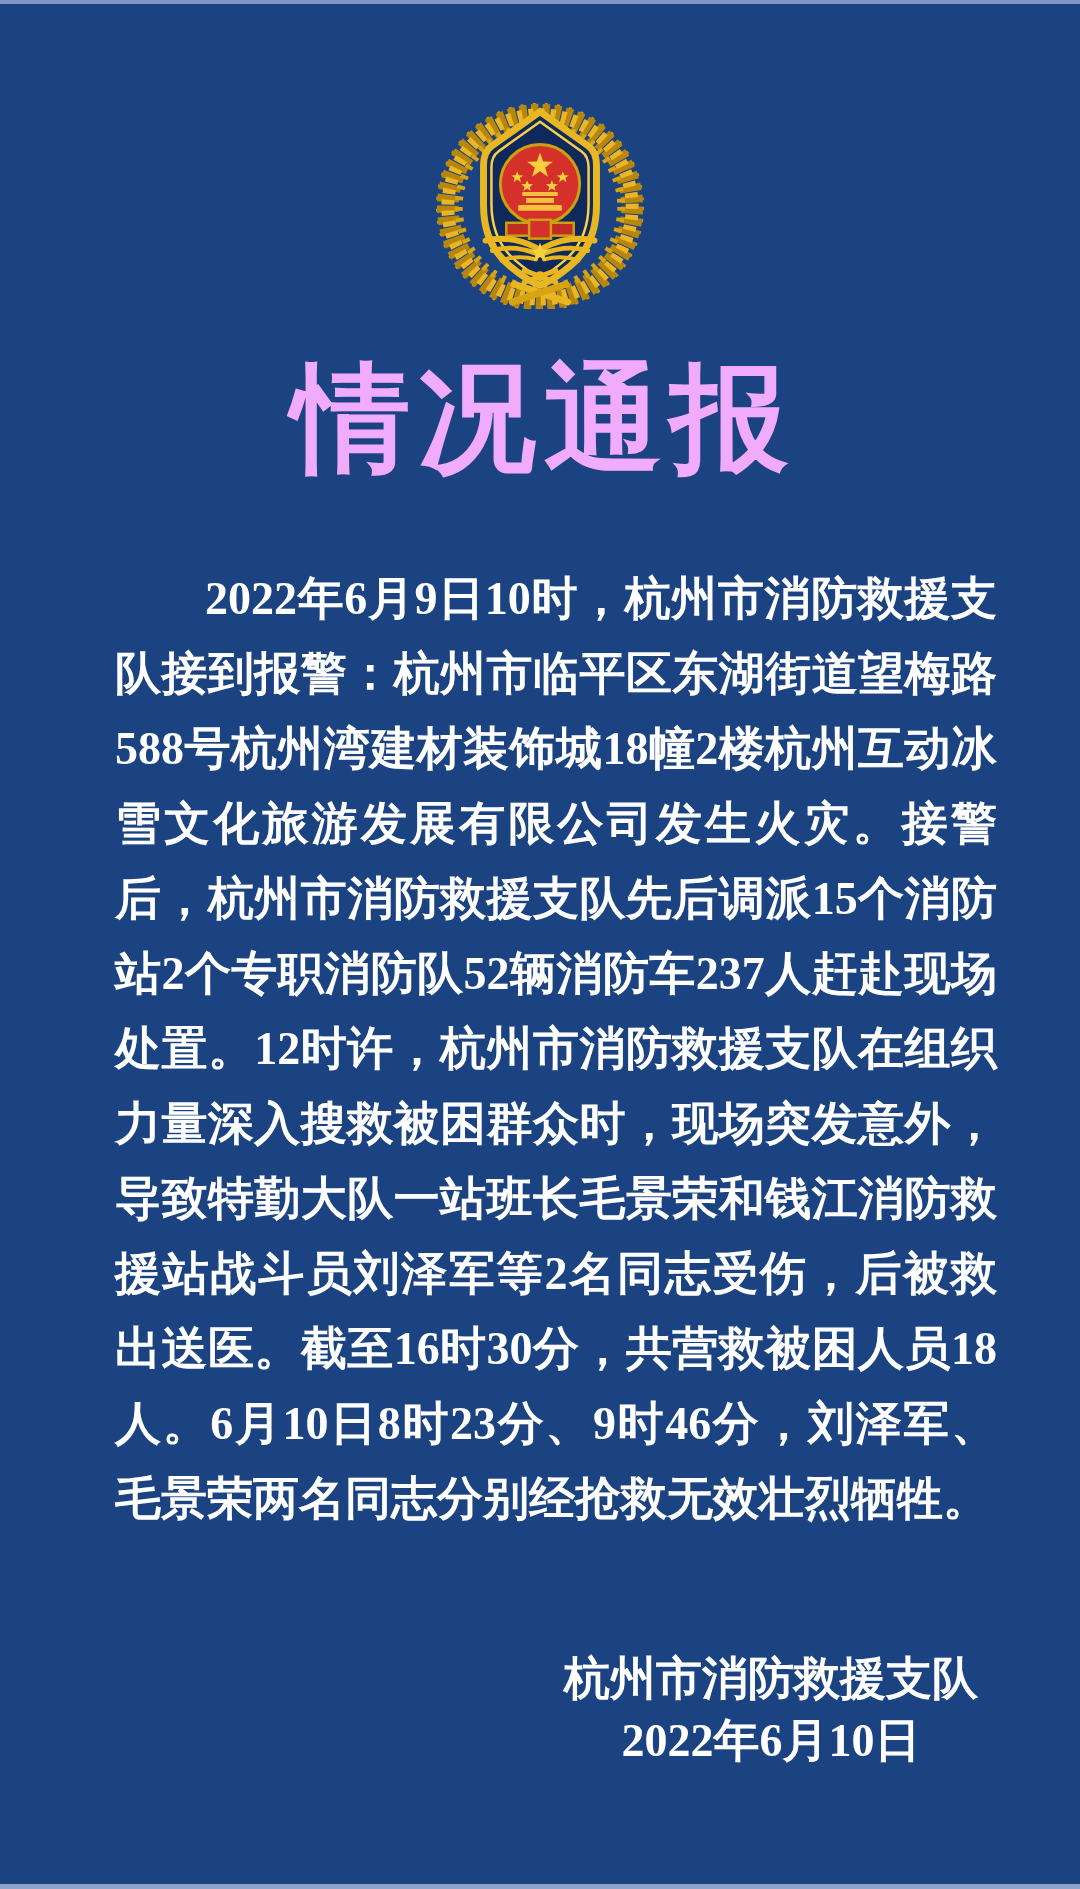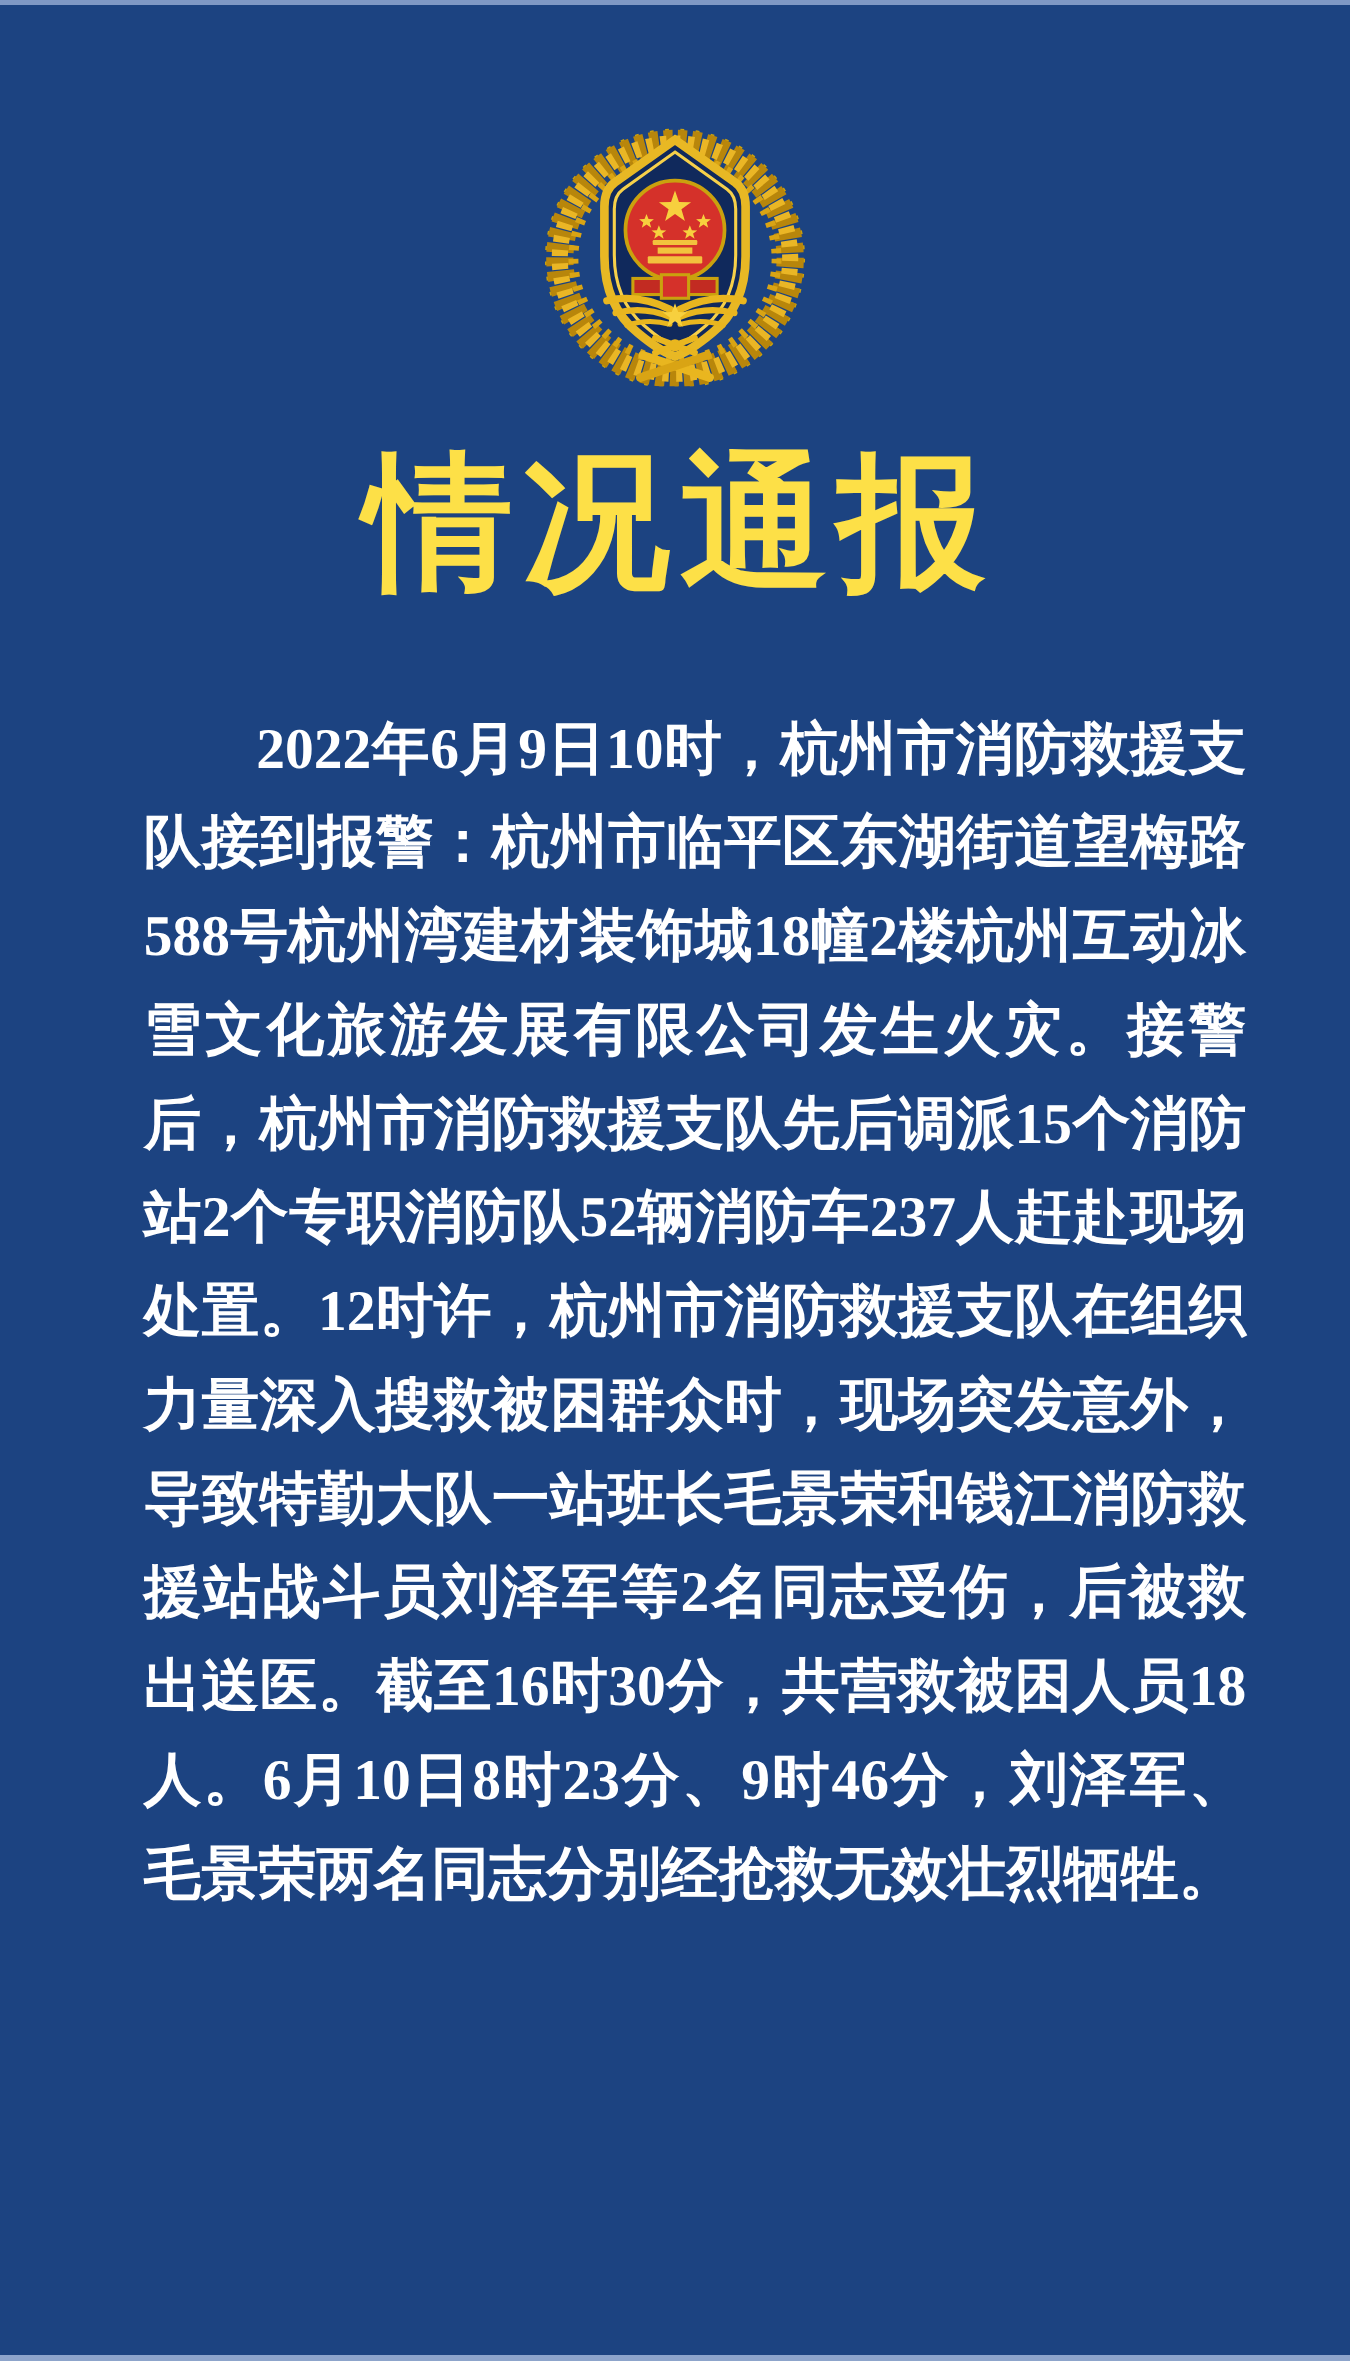--- a/index.html
+++ b/index.html
@@ -36,21 +36,21 @@
     height: 224px;
   }
   .emblem-wrap svg { width: 100%; height: 100%; display: block; }
 
   .page-title {
     position: absolute;
     top: 352px;
     left: 0;
     width: 100%;
     text-align: center;
-    color: #fde047;
+    color: #f0abfc;
     font-family: "Liberation Sans", "DejaVu Sans", sans-serif;
     font-weight: bold;
     font-size: 118px;
     line-height: 1.12;
     letter-spacing: 8px;
     text-indent: 8px;
     margin: 0;
   }
 
   .report-body {
@@ -141,16 +141,20 @@
       </g>
       <path d="M110 158 L112.6 165 L120 165.2 L114.2 169.6 L116.2 177 L110 172.6 L103.8 177 L105.8 169.6 L100 165.2 L107.4 165 Z" fill="#f7d03e"></path>
       <circle cx="110" cy="192" r="5" fill="#e9b61f"></circle>
     </svg>
   </div>
 
   <h1 class="page-title">情况通报</h1>
 
   <p class="report-body">2022年6月9日10时，杭州市消防救援支队接到报警：杭州市临平区东湖街道望梅路588号杭州湾建材装饰城18幢2楼杭州互动冰雪文化旅游发展有限公司发生火灾。接警后，杭州市消防救援支队先后调派15个消防站2个专职消防队52辆消防车237人赶赴现场处置。12时许，杭州市消防救援支队在组织力量深入搜救被困群众时，现场突发意外，导致特勤大队一站班长毛景荣和钱江消防救援站战斗员刘泽军等2名同志受伤，后被救出送医。截至16时30分，共营救被困人员18人。6月10日8时23分、9时46分，刘泽军、毛景荣两名同志分别经抢救无效壮烈牺牲。</p>
 
+  <div class="signature-block">
+    <span class="org">杭州市消防救援支队</span>
+    <span class="date">2022年6月10日</span>
+  </div>
 
   <div class="edge-strip bottom"></div>
 
 </div>
 
 </body></html>

